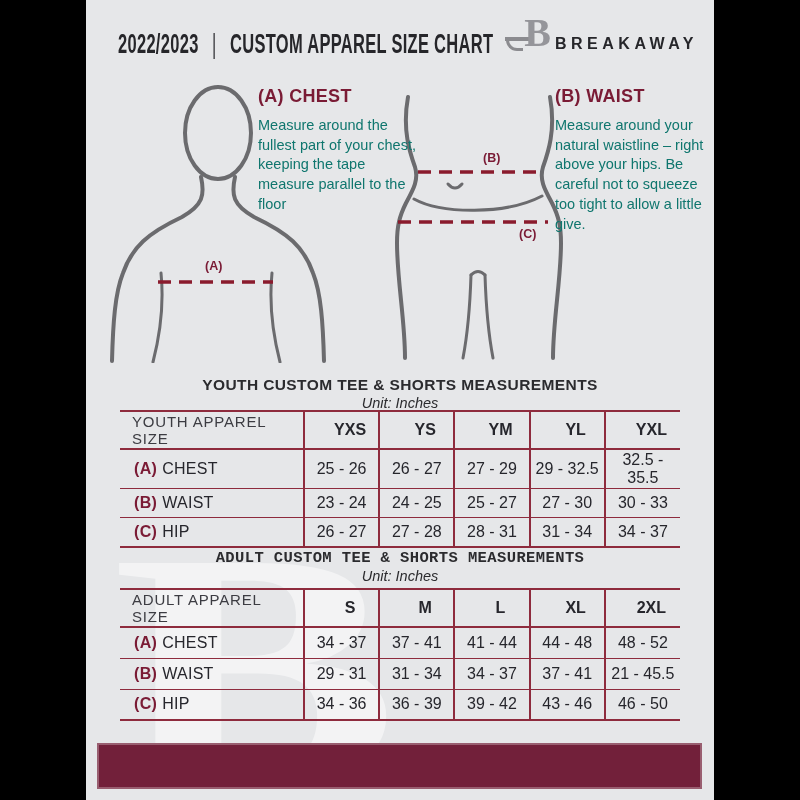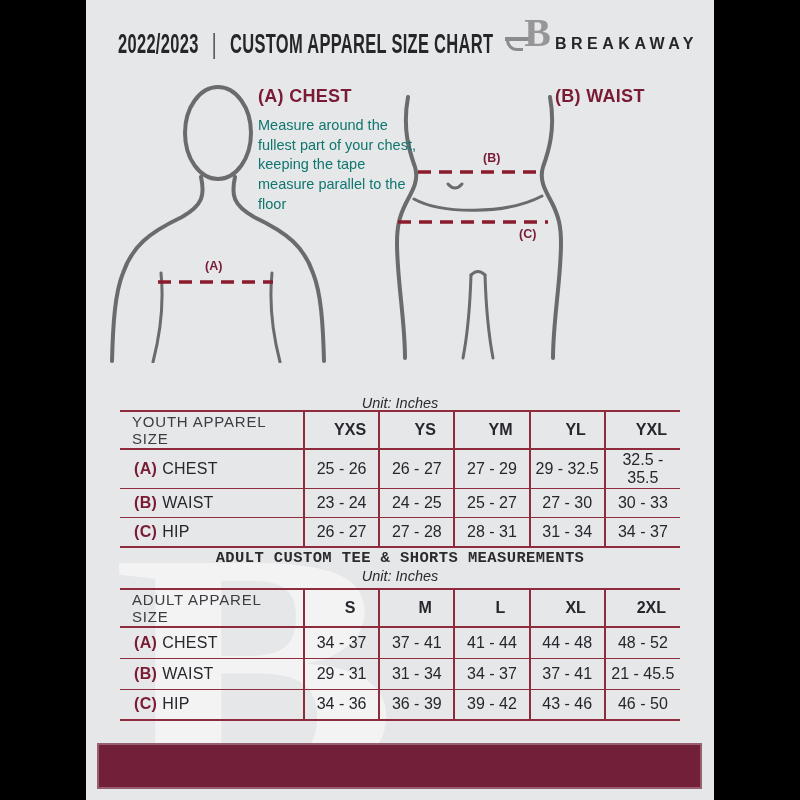--- a/index.html
+++ b/index.html
@@ -157,24 +157,26 @@
   <div class="fig-label lbl-a">(A)</div>
   <div class="fig-label lbl-b">(B)</div>
   <div class="fig-label lbl-c">(C)</div>
 
   <div class="note note-a">
     <h3>(A) CHEST</h3>
     <p>Measure around the fullest part of your chest, keeping the tape measure parallel to the floor</p>
   </div>
   <div class="note note-b">
     <h3>(B) WAIST</h3>
+    <p>Measure around your natural waistline – right above your hips. Be careful not to squeeze too tight to allow a little give.</p>
   </div>
   <div class="note note-c">
   </div>
 
+  <div class="tbl-title t-youth-title">YOUTH CUSTOM TEE &amp; SHORTS MEASUREMENTS</div>
   <div class="tbl-unit t-youth-unit">Unit: Inches</div>
   <table class="size-table tbl-youth">
     <colgroup>
         <col class="c0">
         <col>
         <col>
         <col>
         <col>
         <col>
       </colgroup>

